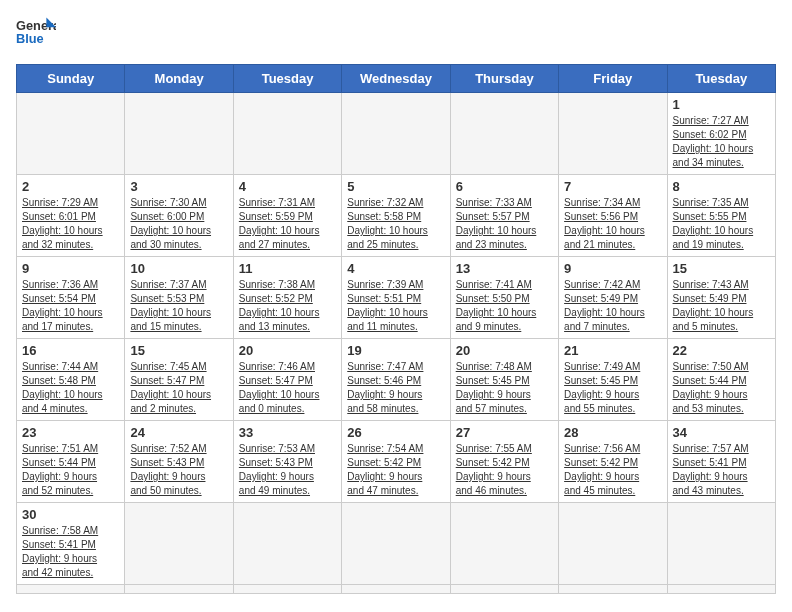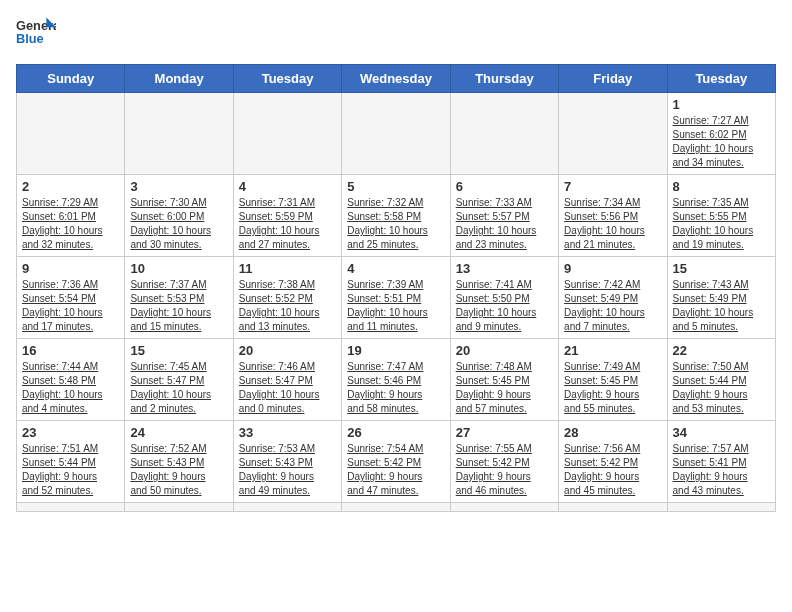--- a/index.html
+++ b/index.html
@@ -236,20 +236,32 @@
         </td>
         <td>
           <span class="day-number">28</span>
           <div class="day-info">Sunrise: 7:56 AM<br>Sunset: 5:42 PM<br>Daylight: 9 hours<br>and 45 minutes.</div>
         </td>
         <td>
           <span class="day-number">34</span>
           <div class="day-info">Sunrise: 7:57 AM<br>Sunset: 5:41 PM<br>Daylight: 9 hours<br>and 43 minutes.</div>
         </td>
       </tr>
+      <tr>
+        <td>
+          <span class="day-number">30</span>
+          <div class="day-info">Sunrise: 7:58 AM<br>Sunset: 5:41 PM<br>Daylight: 9 hours<br>and 42 minutes.</div>
+        </td>
+        <td class="empty"></td>
+        <td class="empty"></td>
+        <td class="empty"></td>
+        <td class="empty"></td>
+        <td class="empty"></td>
+        <td class="empty"></td>
+      </tr>
       <tr class="last-row">
         <td class="empty"></td>
         <td class="empty"></td>
         <td class="empty"></td>
         <td class="empty"></td>
         <td class="empty"></td>
         <td class="empty"></td>
         <td class="empty"></td>
       </tr>
     </tbody>

